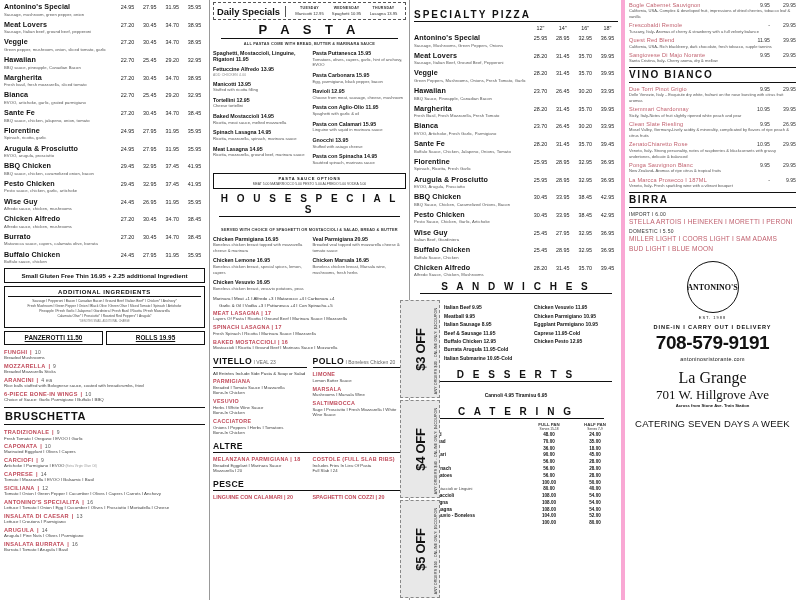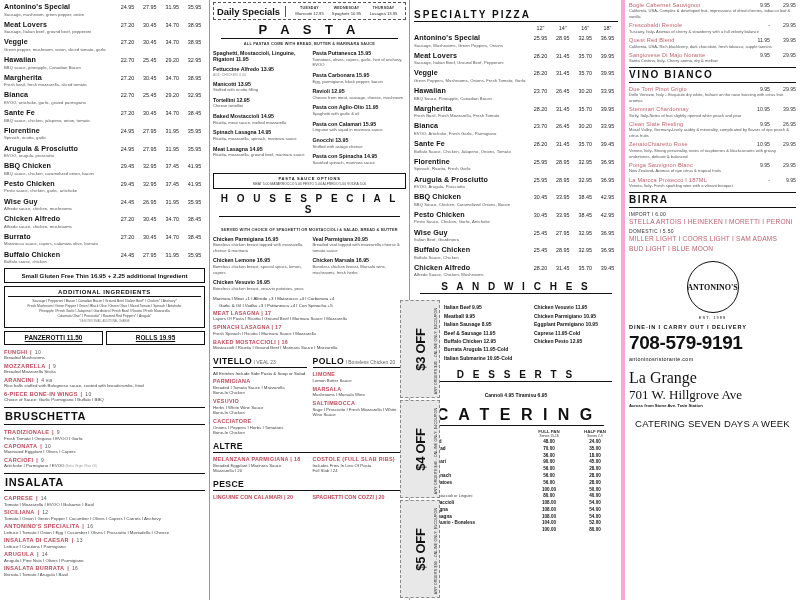--- a/index.html
+++ b/index.html
@@ -107,33 +107,33 @@
 
   .birra .lbl { font-size: 5px; color: #333; letter-spacing: .3px; margin-top: 2px;}
   .birra .list { font-size: 6.6px; color: #c0606e; letter-spacing: .2px; line-height: 1.45; }
 
   .logo { text-align: center; margin: 8px 0 4px; }
   .logo .circ { width: 52px; height: 52px; border-radius: 50%; border: 1.5px solid #111;
                 margin: 0 auto; display: flex; align-items: center; justify-content: center; flex-direction: column; }
   .logo .circ .a { font-size: 8px; font-weight: bold; font-family: "Liberation Serif", serif;}
   .logo .est { font-size: 4px; letter-spacing: 1px; margin-top: 2px; }
 
-  .contact { margin-top: 0; }
+  .contact { text-align: center; margin-top: 0; }
   .contact .dine { font-size: 5.6px; font-weight: bold; letter-spacing: .9px; }
   .contact .phone { font-size: 19px; font-weight: bold; letter-spacing: -.4px; margin: 2px 0; }
   .contact .web { font-size: 5.4px; letter-spacing: .3px; }
   .contact .city { font-size: 16px; margin-top: 7px; font-family: "Liberation Serif", serif; }
   .contact .addr { font-size: 13px; font-family: "Liberation Serif", serif; }
   .contact .near { font-size: 4.2px; font-weight: bold; }
 
   .catnote { text-align: center; font-size: 9.5px; margin-top: 10px; letter-spacing: .2px; }
   .tagline { text-align: center; font-size: 12px; font-weight: bold; margin-top: 8px; line-height: 1.35; }
 
   
-  .catTitle { text-align: center; font-size: 16px; font-weight: bold; letter-spacing: 3px;
+  .catTitle { text-align: center; font-size: 10px; font-weight: bold; letter-spacing: 3px;
               border-bottom: 1.2px solid #111; margin: 0 14px 3px; padding-bottom: 1px; }
   .catHd { display: flex; font-size: 4.4px; font-weight: bold; color: #333; }
   .catHd .s { font-size: 3.2px; font-weight: normal; display: block; }
   .catRow { display: flex; font-size: 4.6px; padding: .9px 0; }
   .catRow .nm { flex: 1; font-weight: bold; }
   .catRow .p { width: 46px; text-align: center; font-weight: bold; }
   .catRow.sm .nm { font-size: 4px; font-weight: normal; color: #444; }
 
   .sandRow { display: flex; font-size: 5px; margin-bottom: 2.4px; }
   .sandRow .nm { flex: 1; font-weight: bold; }
@@ -373,21 +373,20 @@
         <div class="ap">
           <div class="ap-h">CAPONATA<span class="pipe"> | </span><span class="num">10</span></div>
           <div class="ap-d">Marinated Eggplant I Olives I Capers</div>
         </div>
         <div class="ap">
           <div class="ap-h">CARCIOFI<span class="pipe"> | </span><span class="num">9</span></div>
           <div class="ap-d">Artichoke I Parmigiano I EVOO<span style="font-size: 3.2px; color: rgb(153, 153, 153);"> (Extra Virgin Olive Oil)</span></div>
         </div>
       </div>
 
-    <div class="sechead">INSALATA</div>
     <div id="insalataList">
         <div class="ap">
           <div class="ap-h">CAPRESE<span class="pipe"> | </span><span class="num">14</span></div>
           <div class="ap-d">Tomato I Mozzarella I EVOO I Balsamic I Basil</div>
         </div>
         <div class="ap">
           <div class="ap-h">SICILIANA<span class="pipe"> | </span><span class="num">12</span></div>
           <div class="ap-d">Tomato I Onion I Green Pepper I Cucumber I Olives I Capers I Carrots I Anchovy</div>
         </div>
         <div class="ap">

